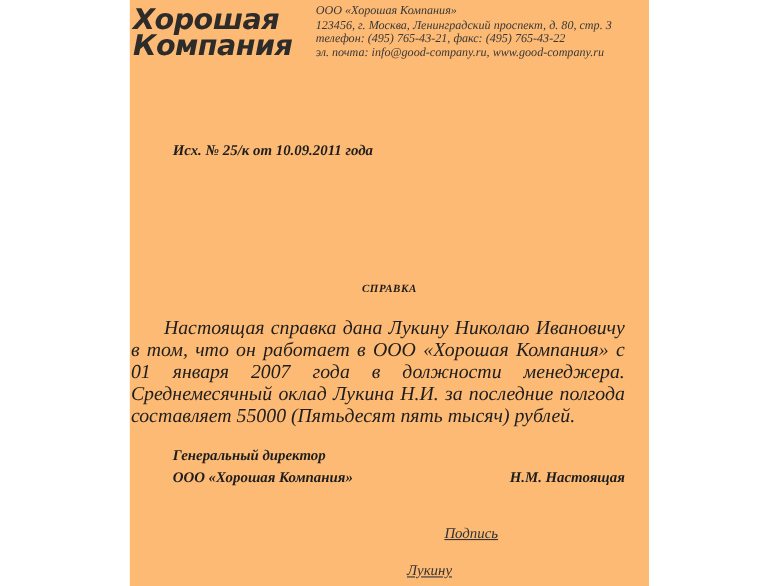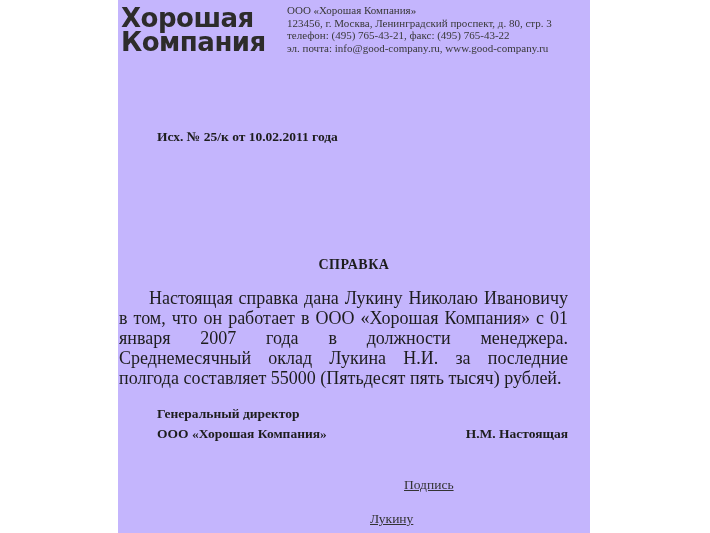--- a/index.html
+++ b/index.html
@@ -16,22 +16,23 @@
     height: 533px;
     background: #ffffff;
     font-family: "Liberation Serif", serif;
   }
   .page {
     position: absolute;
     left: 118px;
     top: 0;
     width: 472px;
     height: 533px;
-    background: #c4b5fd;
+    background: #fdba74;
     color: #1f1f1f;
+    font-style: italic;
   }
   .logo {
     position: absolute;
     left: 3px;
     top: 6px;
     font-family: "DejaVu Sans", sans-serif;
     font-weight: bold;
     font-size: 26px;
     line-height: 24px;
     letter-spacing: -0.5px;
@@ -55,21 +56,21 @@
     font-size: 13.5px;
     color: #1d1d1d;
   }
   .doc-title {
     position: absolute;
     left: 0;
     top: 257px;
     width: 472px;
     text-align: center;
     font-weight: bold;
-    font-size: 14px;
+    font-size: 10px;
     letter-spacing: 0.5px;
     color: #1d1d1d;
   }
   .body-par {
     position: absolute;
     left: 1px;
     top: 288px;
     width: 449px;
     font-size: 18px;
     line-height: 20px;
@@ -119,21 +120,21 @@
       <div>Компания</div>
     </div>
 
     <div class="letterhead">
       <div>ООО «Хорошая Компания»</div>
       <div>123456, г. Москва, Ленинградский проспект, д. 80, стр. 3</div>
       <div>телефон: (495) 765-43-21, факс: (495) 765-43-22</div>
       <div>эл. почта: info@good-company.ru, www.good-company.ru</div>
     </div>
 
-    <div class="ref-line">Исх. № 25/к от 10.02.2011 года</div>
+    <div class="ref-line">Исх. № 25/к от 10.09.2011 года</div>
 
     <div class="doc-title">СПРАВКА</div>
 
     <div class="body-par">Настоящая справка дана Лукину Николаю Ивановичу в том, что он работает в ООО «Хорошая Компания» с 01 января 2007 года в должности менеджера. Среднемесячный оклад Лукина Н.И. за последние полгода составляет 55000 (Пятьдесят пять тысяч) рублей.</div>
 
     <div class="sig-position-1">Генеральный директор</div>
 
     <div class="sig-row">
       <span>ООО «Хорошая Компания»</span>
       <span>Н.М. Настоящая</span>

